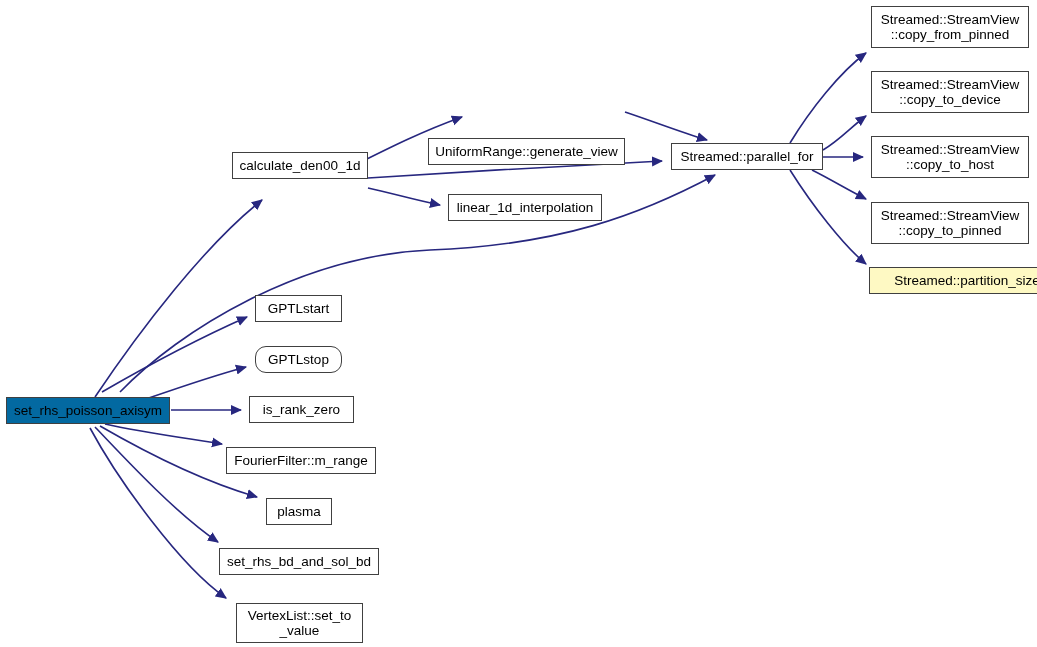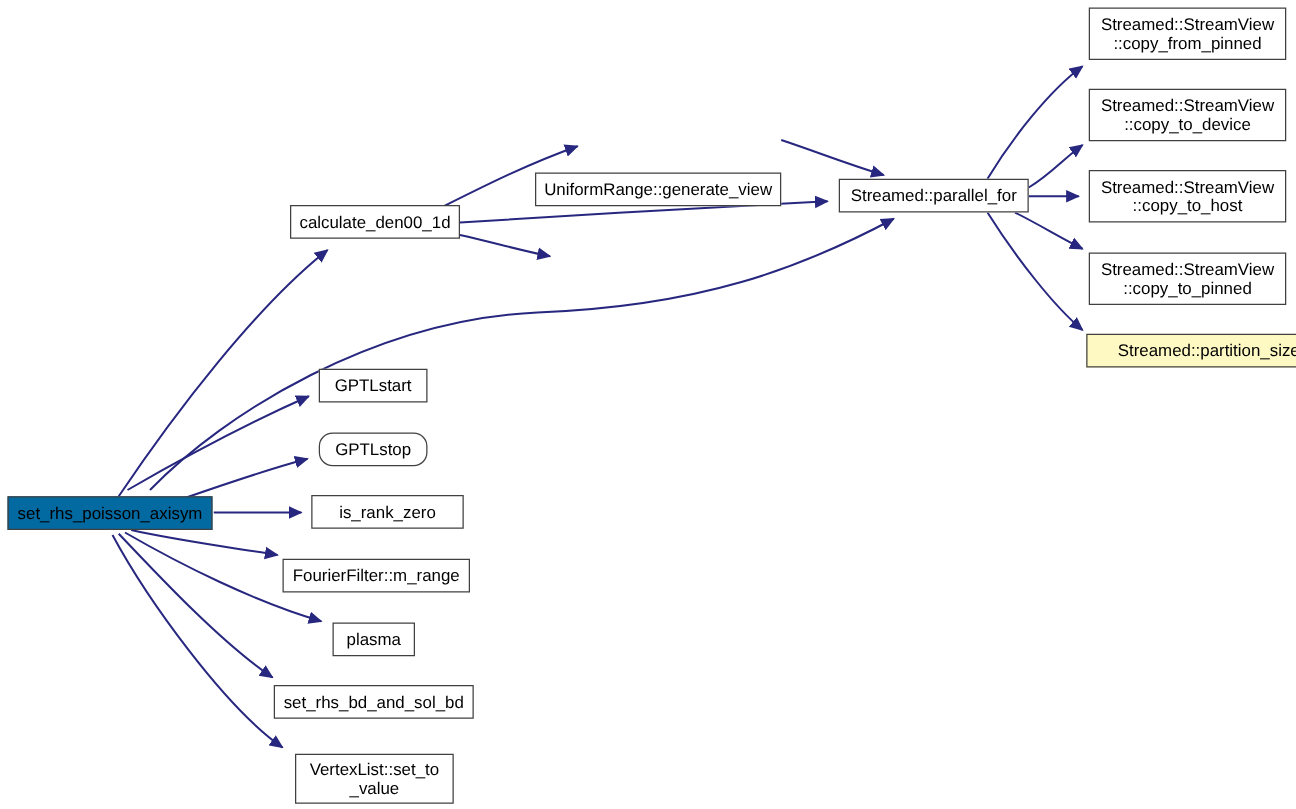--- a/index.html
+++ b/index.html
@@ -75,34 +75,35 @@
 
       <path d="M 823 157 L 863 157"></path>
 
       <path d="M 812 170 C 832 180, 848 190, 866 199"></path>
 
       <path d="M 790 170 C 812 205, 843 245, 866 264"></path>
     </g>
   </svg>
 
   <div class="node root" style="left: 6px; top: 397px; width: 164px; height: 27px; background: #0369a1; border-color: rgb(64, 64, 64); color: rgb(0, 0, 0);">set_rhs_poisson_axisym</div>
-  <div class="node" style="left: 232px; top: 164px; width: 136px; height: 27px; background: rgb(255, 255, 255); border-color: rgb(64, 64, 64); color: rgb(0, 0, 0);">calculate_den00_1d</div>
+  <div class="node" style="left: 232px; top: 152px; width: 136px; height: 27px; background: rgb(255, 255, 255); border-color: rgb(64, 64, 64); color: rgb(0, 0, 0);">calculate_den00_1d</div>
   <div class="node" style="left: 428px; top: 92px; width: 197px; height: 27px; background: rgb(255, 255, 255); border-color: rgb(64, 64, 64); color: rgb(0, 0, 0); margin-top: 46px;">UniformRange::generate_view</div>
+  <div class="node" style="left: 448px; top: 194px; width: 154px; height: 27px; background: rgb(255, 255, 255); border-color: rgb(64, 64, 64); color: rgb(0, 0, 0);">linear_1d_interpolation</div>
   <div class="node" style="left: 671px; top: 143px; width: 152px; height: 27px; background: rgb(255, 255, 255); border-color: rgb(64, 64, 64); color: rgb(0, 0, 0);">Streamed::parallel_for</div>
   <div class="node" style="left: 871px; top: 6px; width: 158px; height: 42px; background: rgb(255, 255, 255); border-color: rgb(64, 64, 64); color: rgb(0, 0, 0);">Streamed::StreamView
 ::copy_from_pinned</div>
   <div class="node" style="left: 871px; top: 71px; width: 158px; height: 42px; background: rgb(255, 255, 255); border-color: rgb(64, 64, 64); color: rgb(0, 0, 0);">Streamed::StreamView
 ::copy_to_device</div>
   <div class="node" style="left: 871px; top: 136px; width: 158px; height: 42px; background: rgb(255, 255, 255); border-color: rgb(64, 64, 64); color: rgb(0, 0, 0);">Streamed::StreamView
 ::copy_to_host</div>
   <div class="node" style="left: 871px; top: 202px; width: 158px; height: 42px; background: rgb(255, 255, 255); border-color: rgb(64, 64, 64); color: rgb(0, 0, 0);">Streamed::StreamView
 ::copy_to_pinned</div>
   <div class="node" style="left: 869px; top: 267px; width: 196px; height: 27px; background: #fef9c3; border-color: rgb(64, 64, 64); color: rgb(0, 0, 0);">Streamed::partition_size</div>
   <div class="node" style="left: 255px; top: 295px; width: 87px; height: 27px; background: rgb(255, 255, 255); border-color: rgb(64, 64, 64); color: rgb(0, 0, 0);">GPTLstart</div>
   <div class="node" style="left: 255px; top: 346px; width: 87px; height: 27px; background: rgb(255, 255, 255); border-color: rgb(64, 64, 64); color: rgb(0, 0, 0); border-radius: 11px;">GPTLstop</div>
-  <div class="node" style="left: 249px; top: 396px; width: 122px; height: 27px; background: rgb(255, 255, 255); border-color: rgb(64, 64, 64); color: rgb(0, 0, 0);">is_rank_zero</div>
+  <div class="node" style="left: 249px; top: 396px; width: 105px; height: 27px; background: rgb(255, 255, 255); border-color: rgb(64, 64, 64); color: rgb(0, 0, 0);">is_rank_zero</div>
   <div class="node" style="left: 226px; top: 447px; width: 150px; height: 27px; background: rgb(255, 255, 255); border-color: rgb(64, 64, 64); color: rgb(0, 0, 0);">FourierFilter::m_range</div>
   <div class="node" style="left: 266px; top: 498px; width: 66px; height: 27px; background: rgb(255, 255, 255); border-color: rgb(64, 64, 64); color: rgb(0, 0, 0);">plasma</div>
   <div class="node" style="left: 219px; top: 548px; width: 160px; height: 27px; background: rgb(255, 255, 255); border-color: rgb(64, 64, 64); color: rgb(0, 0, 0);">set_rhs_bd_and_sol_bd</div>
   <div class="node" style="left: 236px; top: 603px; width: 127px; height: 40px; background: rgb(255, 255, 255); border-color: rgb(64, 64, 64); color: rgb(0, 0, 0);">VertexList::set_to
 _value</div>
 
 </div>
 
 </body></html>

